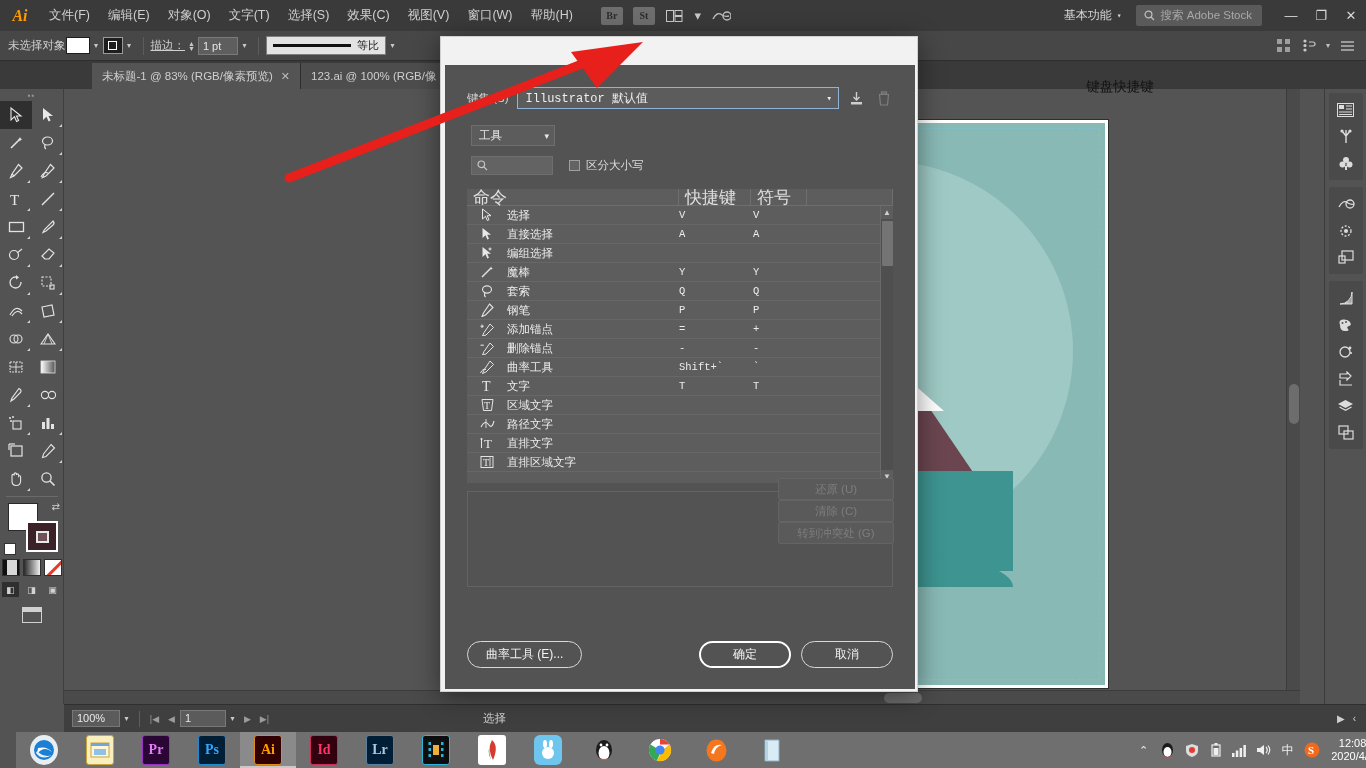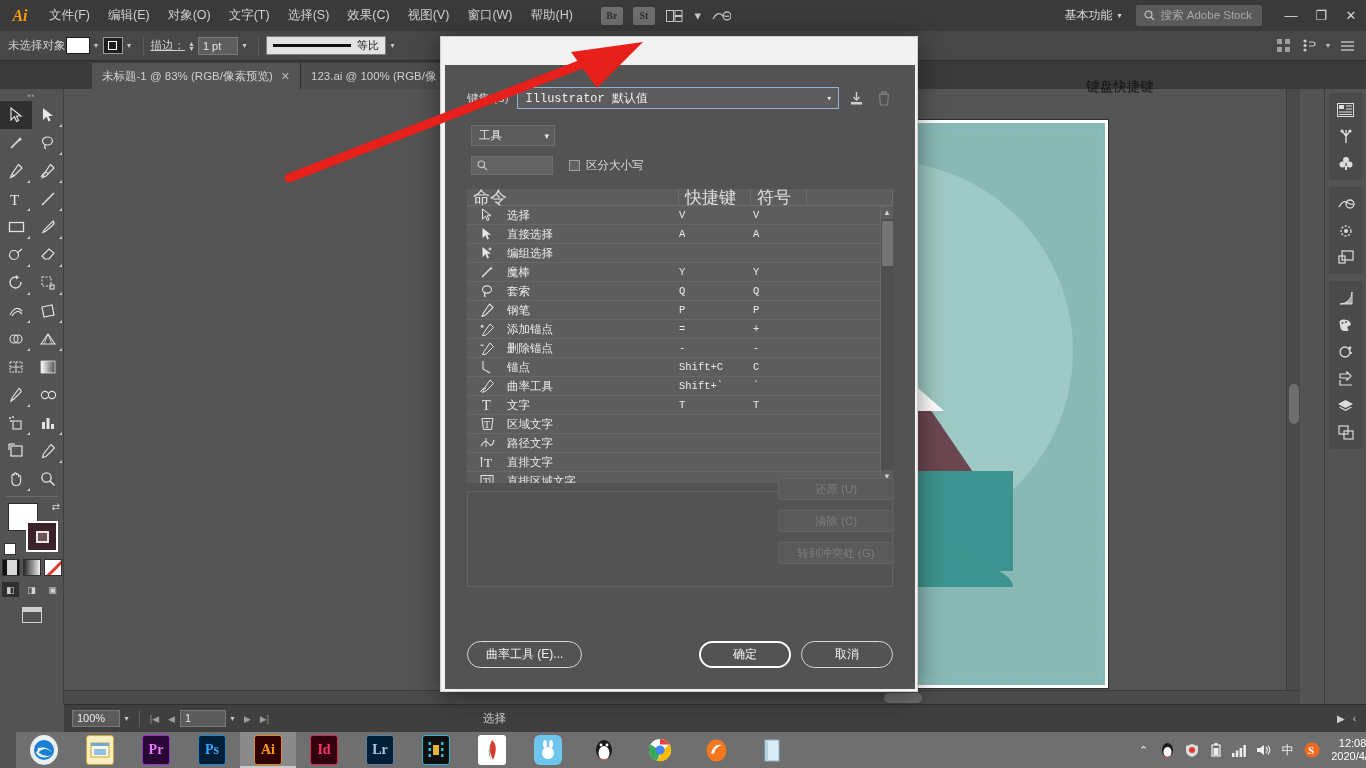--- a/index.html
+++ b/index.html
@@ -33,21 +33,21 @@
     background:#6e6e6e; color:#2c2c2c; font-size:10px; font-weight:bold;
     display:flex; align-items:center; justify-content:center;
     font-family:"Liberation Serif", serif;
   }
   .mb-plainicon {
     width:26px; height:20px; margin:0 2px; display:flex; align-items:center;
     justify-content:center; color:#c8c8c8; font-size:13px;
   }
   .workspace-btn {
     display:flex; align-items:center; gap:5px; padding:3px 8px; margin-right:6px;
-    color:#d7d7d7; font-size:12px;
+    color:#d7d7d7; font-size:12px;font-family:Liberation Mono, monospace;
   }
   .stock-search {
     display:flex; align-items:center; gap:6px; background:#5a5a5a;
     border-radius:2px; padding:3px 10px 3px 8px; margin-right:14px;
     color:#a8a8a8; font-size:11.5px; min-width:118px;
   }
   .wincontrols { display:flex; align-items:center; height:31px; }
   .wc { width:30px; height:31px; display:flex; align-items:center;
         justify-content:center; color:#d8d8d8; font-size:13px; }
 
@@ -291,21 +291,21 @@
   .tscroll { position:absolute; right:0; top:0; width:13px; height:277px;
              background:#4f4f4f; border-left:1px solid #6a6a6a; }
   .tsc-arrow { height:13px; display:flex; align-items:center; justify-content:center;
                color:#cfcfcf; font-size:8px; background:#5d5d5d; }
   .tsc-arrow.bot { position:absolute; bottom:0; left:0; right:0; }
   .tsc-thumb { position:absolute; left:1px; top:15px; width:11px; height:45px;
                background:#747474; border-radius:1px; }
   .desc-area { margin:8px 22px 0 22px; height:96px; background:#535353;
                border:1px solid #646464; position:relative; }
   .side-btns { position:absolute; right:-2px; top:-14px; display:flex;
-               flex-direction:column; gap:10px; }
+               flex-direction:column; }
   .dis-btn {
     width:116px; height:22px; background:#5a5a5a; border:1px solid #646464;
     color:#7d7d7d; font-size:11.5px; display:flex; align-items:center;
     justify-content:center; border-radius:2px;
   }
   .footer { position:absolute; left:0; bottom:0; width:470px; height:70px;
             display:flex; align-items:center; padding:0 22px; }
   .btn {
     height:27px; border-radius:14px; border:1.5px solid #d8d8d8; background:transparent;
     color:#f2f2f2; font-size:12px; display:flex; align-items:center;
@@ -1087,30 +1087,20 @@
                 <svg width="15" height="14" viewBox="0 0 15 14">
                   <path d="M10 2 L13.5 5.5 L6 13 L2.5 14 L4 10.5 Z" fill="none" stroke="#e3e3e3" stroke-width="1"></path>
                   <path d="M0.5 4.2 H3.8" stroke="#e3e3e3" stroke-width="1.1"></path>
                 </svg>
               </span>
             <span class="td-cmd">删除锚点</span>
             <span class="td-key">-</span>
             <span class="td-sym">-</span>
           </div>
 
-          <div class="trow">
-            <span class="td-icon">
-                <svg width="14" height="14" viewBox="0 0 14 14">
-                  <path d="M3 1 V9 L10 13" fill="none" stroke="#e3e3e3" stroke-width="1.1"></path>
-                </svg>
-              </span>
-            <span class="td-cmd">锚点</span>
-            <span class="td-key">Shift+C</span>
-            <span class="td-sym">C</span>
-          </div>
 
           <div class="trow">
             <span class="td-icon">
                 <svg width="15" height="14" viewBox="0 0 15 14">
                   <path d="M10 1 L13.5 4.5 L6 12 L2.5 13.5 L4 10 Z" fill="none" stroke="#e3e3e3" stroke-width="1"></path>
                   <path d="M0.5 13 Q3 8 6 9.5" fill="none" stroke="#e3e3e3" stroke-width="1"></path>
                 </svg>
               </span>
             <span class="td-cmd">曲率工具</span>
             <span class="td-key">Shift+`</span>

